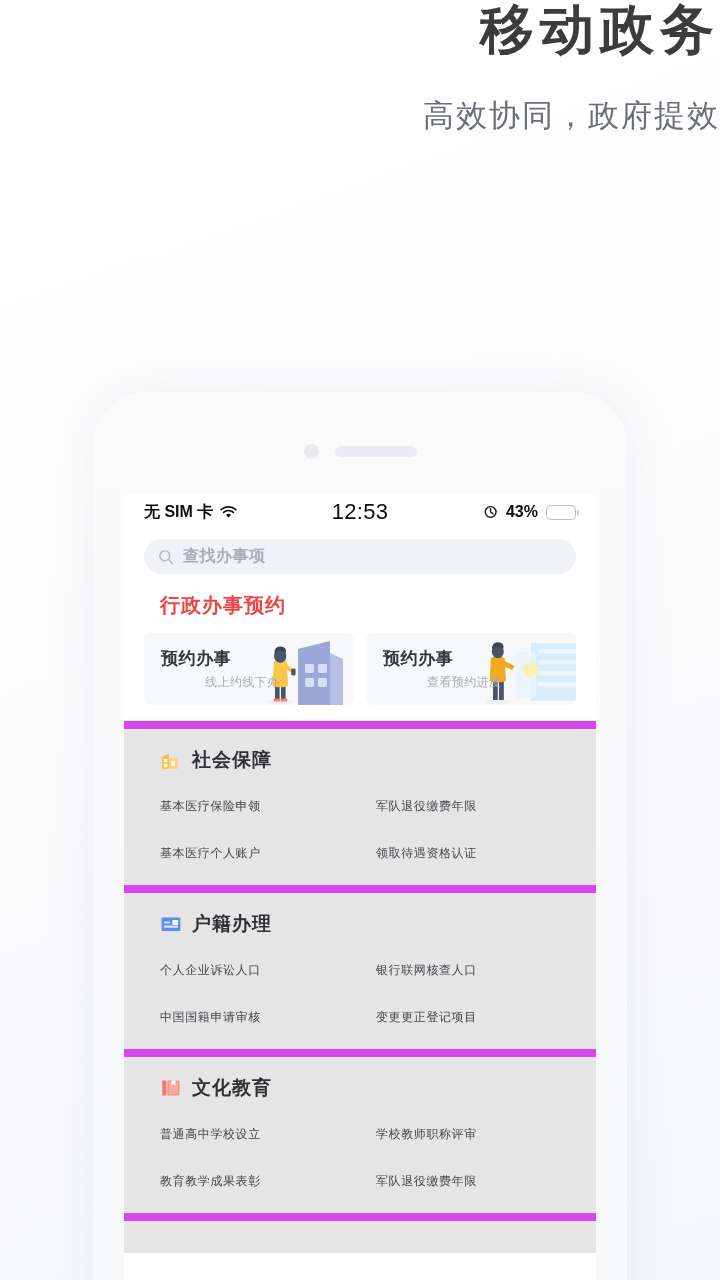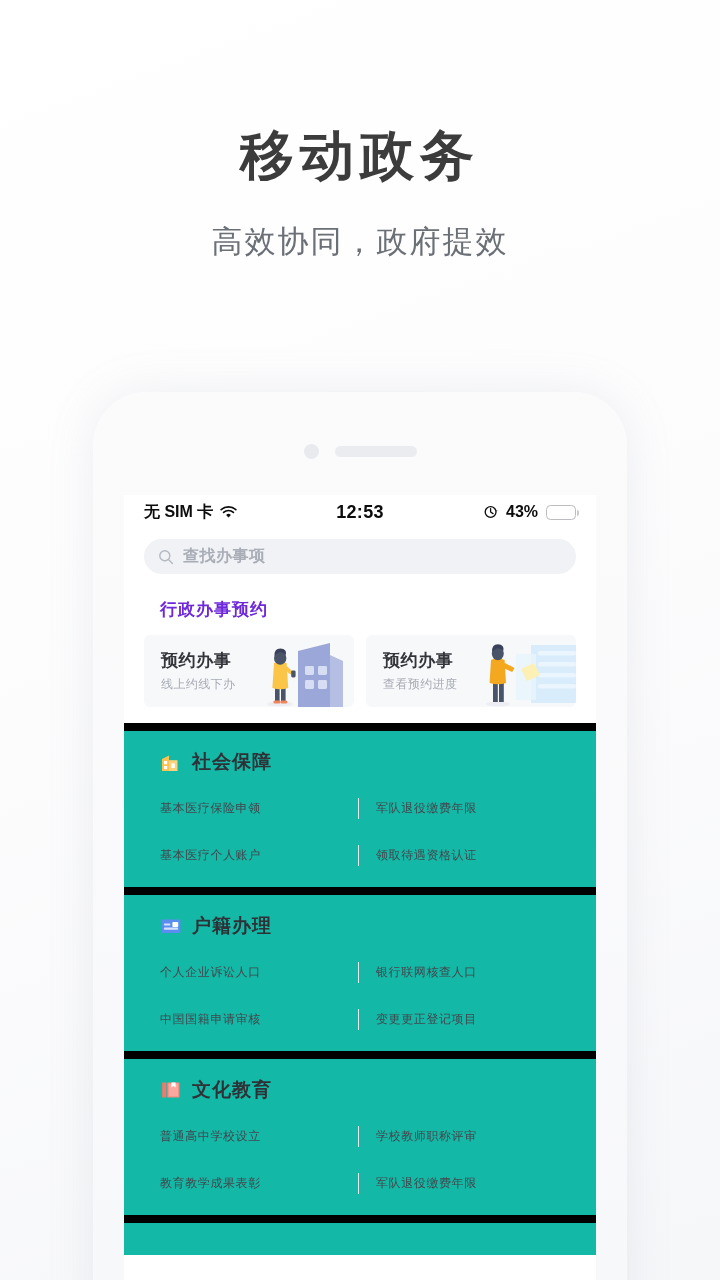--- a/index.html
+++ b/index.html
@@ -5,21 +5,21 @@
   * { margin:0; padding:0; box-sizing:border-box; }
   html,body { width:720px; height:1280px; }
   body {
     font-family:"Liberation Sans","DejaVu Sans",sans-serif;
     background:linear-gradient(160deg,#ffffff 0%,#fdfdfe 38%,#f6f7f9 100%);
     overflow:hidden;
     position:relative;
   }
 
   
-  .promo { padding-top:126px; text-align:center; }
+  .promo { text-align:right; }
   .promo-title {
     font-size:54px; font-weight:700; color:#3c3c3c;
     letter-spacing:6px; line-height:1.1;
   }
   .promo-sub {
     margin-top:36px; font-size:31px; color:#6b6f76;
     letter-spacing:2px; font-weight:400;
   }
 
   
@@ -43,21 +43,21 @@
     background:#ffffff;
     overflow:hidden;
   }
 
   
   .statusbar {
     height:34px; display:flex; align-items:center;
     padding:0 20px; font-size:16px; font-weight:700; color:#0c0c0c;
   }
   .sb-left { display:flex; align-items:center; gap:7px; flex:1; }
-  .sb-center { font-size:18px; font-weight:700; letter-spacing:.3px; }
+  .sb-center { font-size:22px; font-weight:400; letter-spacing:.3px; }
   .sb-right { display:flex; align-items:center; gap:8px; flex:1; justify-content:flex-end; }
   .wifi-ic svg { display:block; }
   .loc-ic svg { display:block; }
   .battery {
     position:relative; width:30px; height:15px;
     border:1.6px solid #bcbcc0; border-radius:4.5px; padding:1.6px;
   }
   .battery::after {
     content:""; position:absolute; right:-4px; top:4.4px;
     width:2.4px; height:6px; background:#c9c9ce; border-radius:0 2px 2px 0;
@@ -69,40 +69,40 @@
   .searchbar {
     height:35px; background:#f1f2f6; border-radius:18px;
     display:flex; align-items:center; padding:0 14px; gap:9px;
   }
   .searchbar svg { display:block; flex:none; }
   .search-ph { font-size:16px; color:#a9adb6; letter-spacing:.5px;font-weight:bold; }
 
   
   .booking-block { background:#fff; padding:0 20px 16px; }
   .block-title {
-    font-size:17px; font-weight:700; color:#6d28d9;
-    letter-spacing:1px; padding:24px 0 14px 16px;
+    font-size:20px; font-weight:700; color:#ef4444;
+    letter-spacing:1px; padding:18px 0 14px 16px;
   }
 
   
   .cards { display:flex; gap:12px; }
   .pcard {
     flex:1; height:72px; background:#f7f8fa; border-radius:6px;
     position:relative; overflow:hidden; display:flex; align-items:center;
   }
   .pcard-txt { padding-left:17px; position:relative; z-index:2; }
   .pcard-t { font-size:17px; font-weight:700; color:#33353b; letter-spacing:.6px; }
-  .pcard-s { font-size:12px; color:#a6aab3; margin-top:4px; letter-spacing:.4px; }
+  .pcard-s { font-size:12px; color:#a6aab3; margin-top:4px; letter-spacing:.4px;margin-left:44px; }
   .pcard-art { position:absolute; right:0; bottom:0; top:0; width:108px; }
   .pcard-art svg { display:block; width:100%; height:100%; }
 
   
   .cat {
-    background:#14b8a6; padding:14px 20px 6px;
-    border-top:8px solid #000000;
+    background:#e5e5e5; padding:14px 20px 6px;
+    border-top:8px solid #d946ef;
   }
   .cat-head { display:flex; align-items:center; gap:10px; padding:4px 0 4px 16px; }
   .cat-ic { width:22px; height:22px; flex:none; }
   .cat-ic svg { display:block; width:100%; height:100%; }
   .cat-name { font-size:19px; font-weight:700; color:#2f3136; letter-spacing:1px; }
 
   .cat-grid { display:flex; flex-wrap:wrap; padding:6px 0 2px; }
   .cat-item {
     width:50%; font-size:12px; color:#43464d; letter-spacing:.6px;
     padding:15px 0 15px 16px; position:relative;

